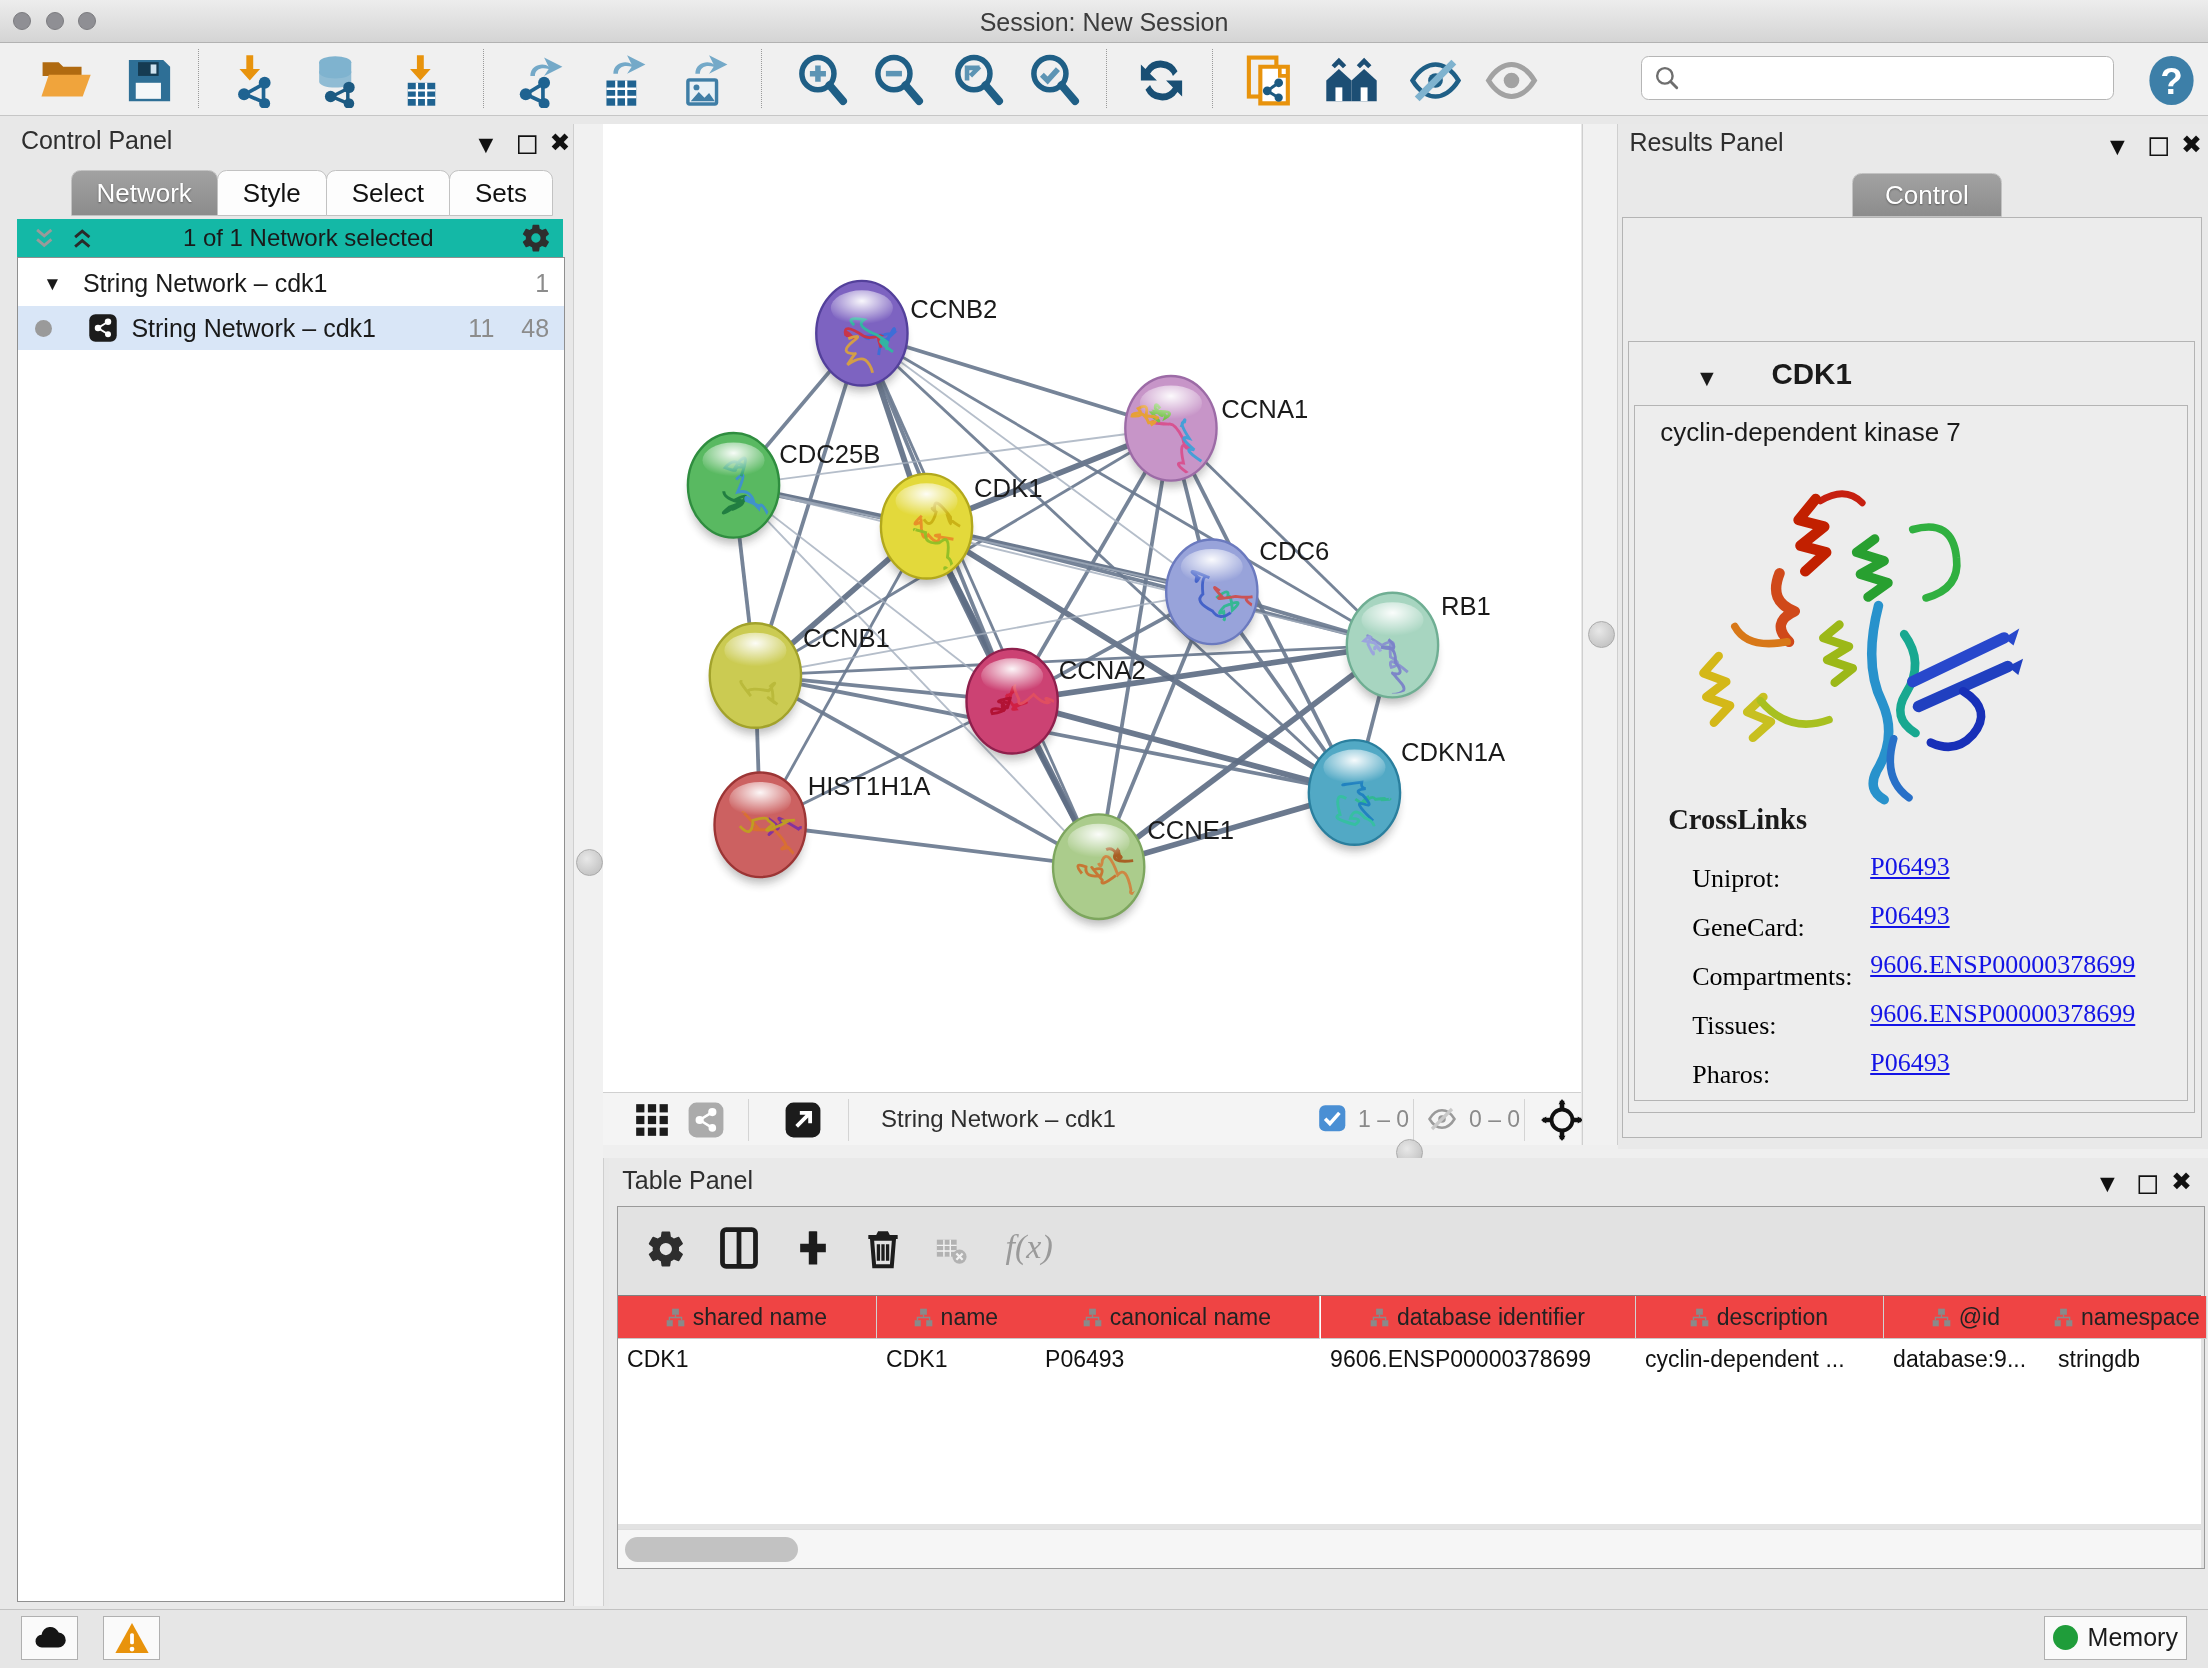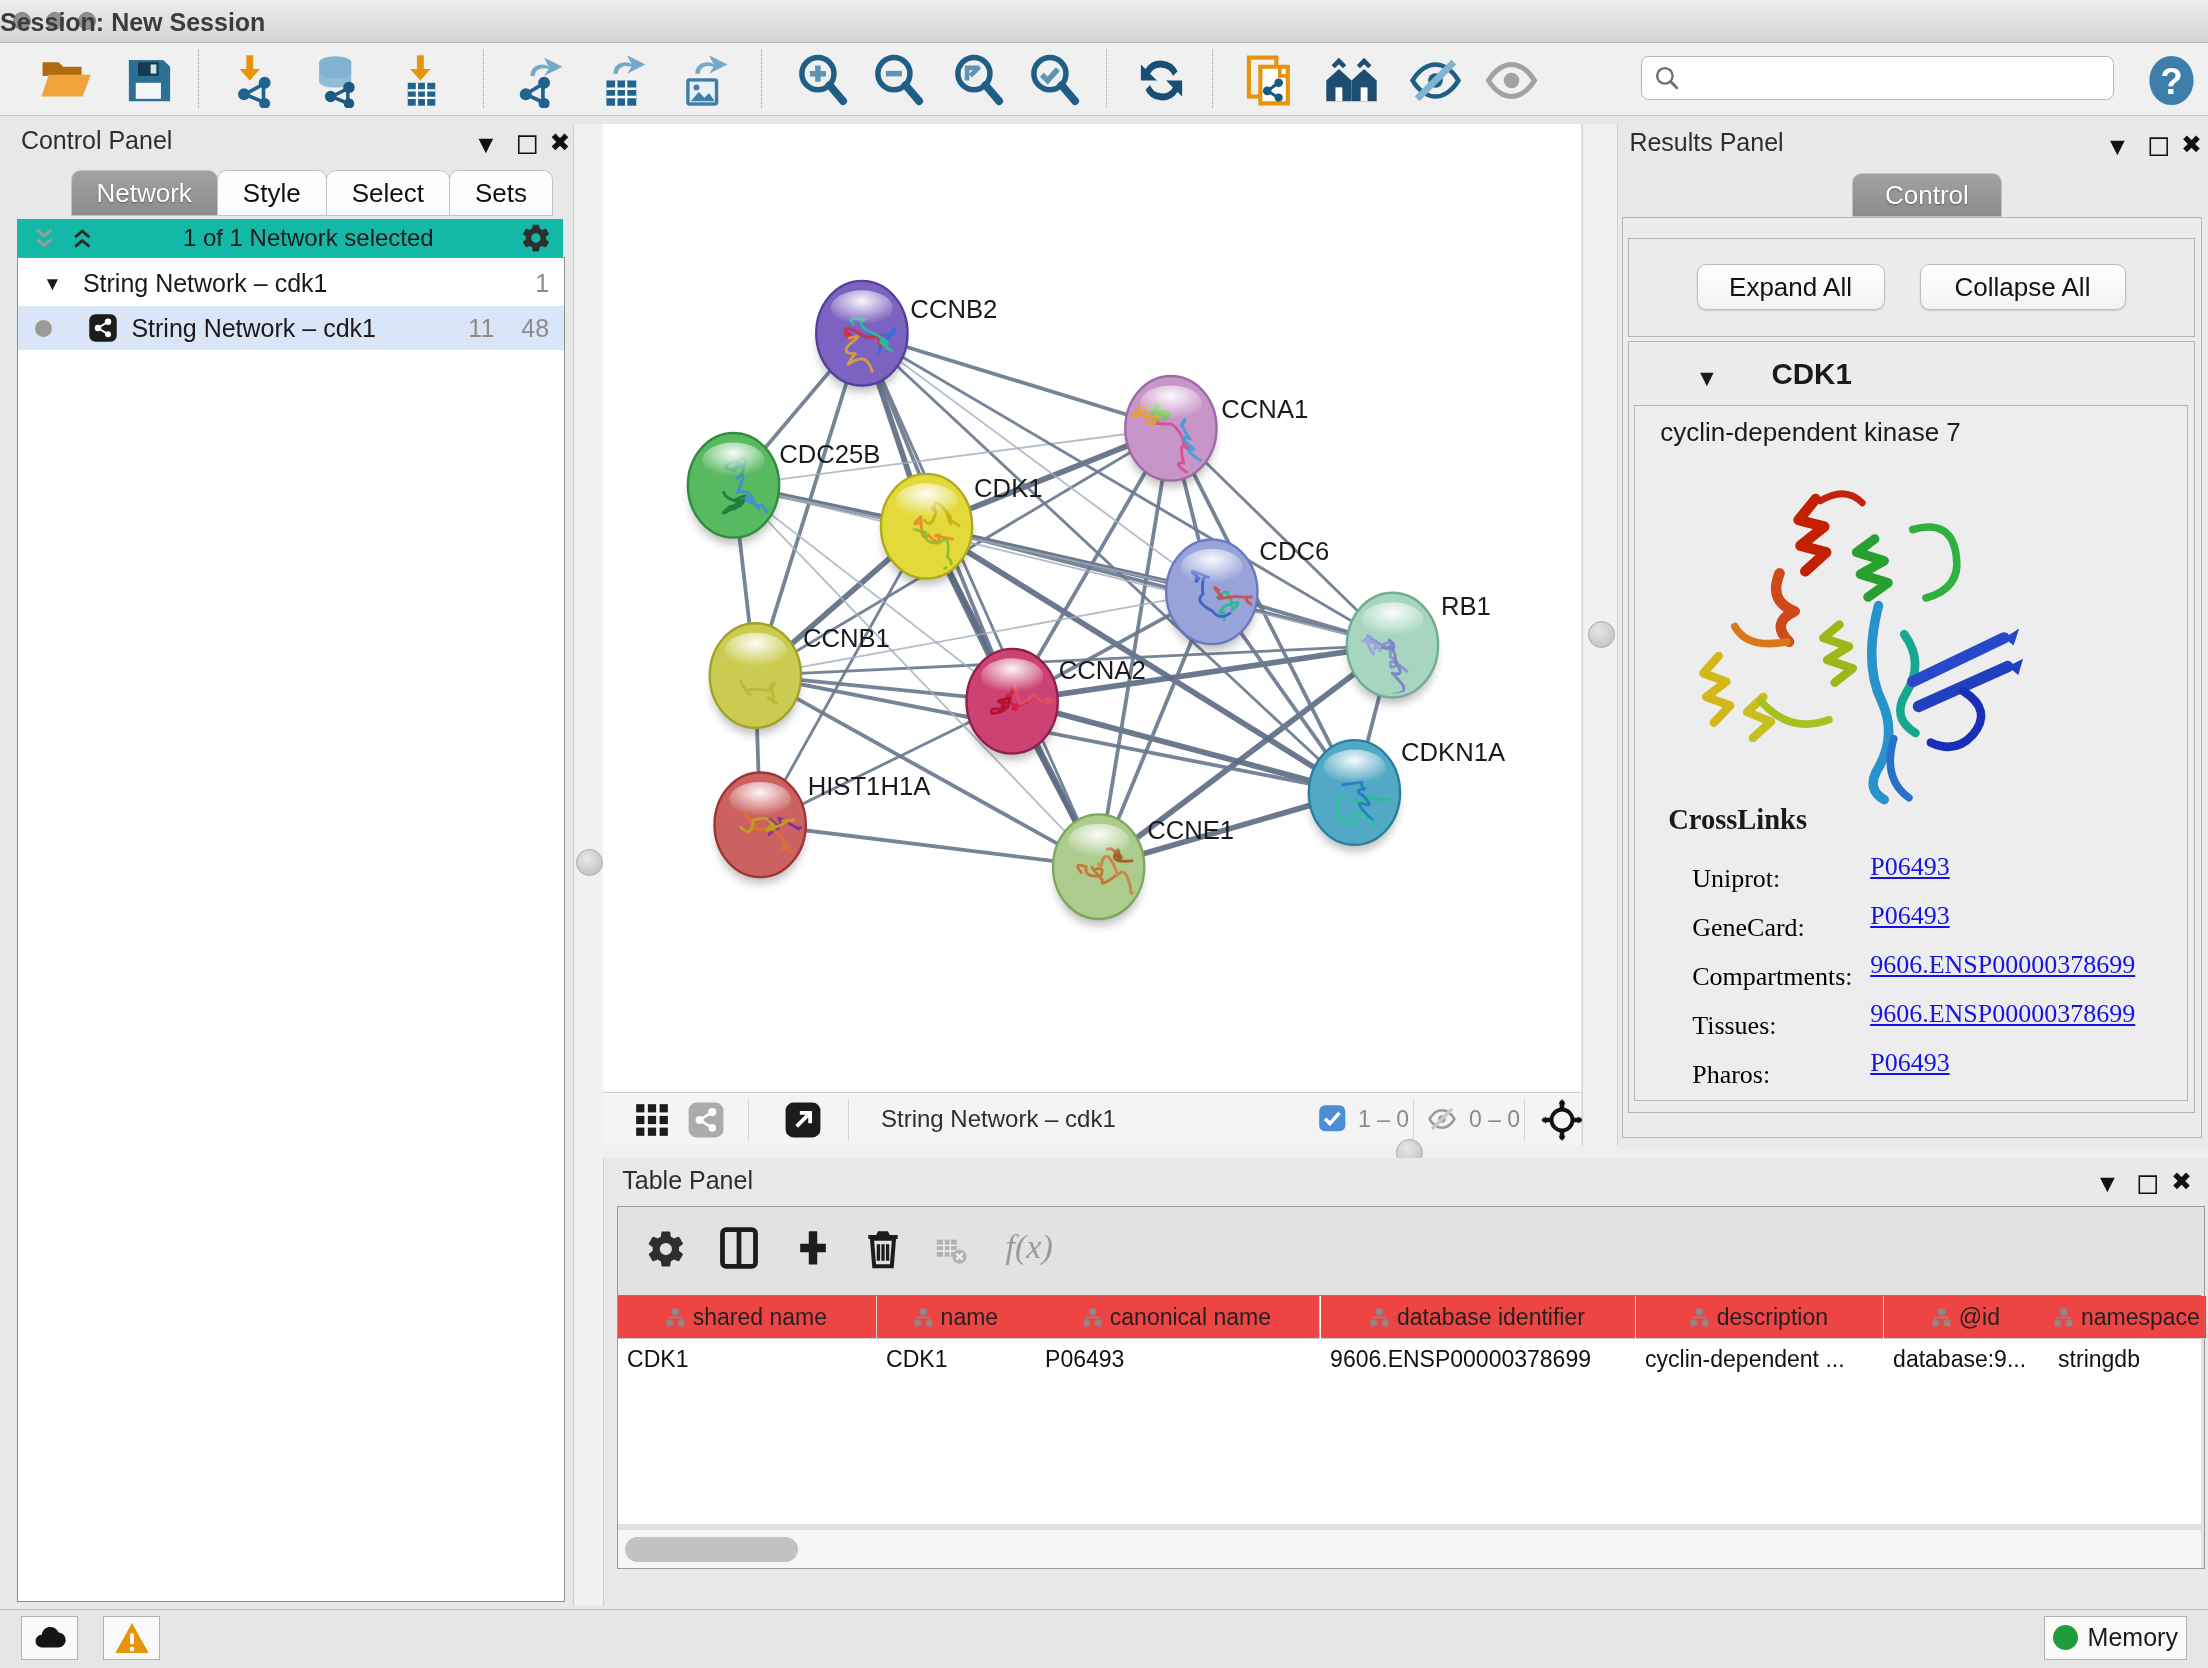--- a/index.html
+++ b/index.html
@@ -4,21 +4,21 @@
 <style>
   html,body{margin:0;padding:0;background:#d8d8d8;}
   #app{position:relative;width:2208px;height:1668px;background:#e8e8e8;overflow:hidden;
        font-family:"Liberation Sans","DejaVu Sans",sans-serif;color:#1a1a1a;}
   .abs{position:absolute;}
   
   .titlebar{position:absolute;left:0;top:0;width:2208px;height:42px;
     background:linear-gradient(#ededed,#d4d4d4);border-bottom:1px solid #b2b2b2;}
   .tl-dot{position:absolute;top:12.4px;width:16px;height:16px;border-radius:50%;
     background:#8f8f94;border:1px solid #7c7c80;}
-  .win-title{position:absolute;left:0;right:0;top:7.6px;text-align:left;font-size:25px;color:#3c3c3c;font-weight:bold;}
+  .win-title{position:absolute;left:0;right:0;top:7.6px;text-align:center;font-size:25px;color:#3c3c3c;}
   
   .toolbar{position:absolute;left:0;top:43px;width:2208px;height:72px;background:#f0f0f0;
     border-bottom:1px solid #c6c6c6;}
   .tbico{position:absolute;top:9.5px;width:55px;height:55px;cursor:pointer;}
   .tbsep{position:absolute;top:5.7px;height:59px;border-left:1.9px dotted #9a9a9a;}
   .searchbox{position:absolute;left:1641px;top:13.3px;width:471px;height:42px;background:#fff;
     border:1px solid #b5b5b5;border-radius:7.6px;display:flex;align-items:center;}
   .searchbox svg{margin:0 7.6px 0 11.4px;flex:0 0 auto;}
   .searchbox input{border:none;outline:none;flex:1;font-size:23px;background:transparent;height:36px;}
   
@@ -601,24 +601,20 @@
 
   <div id="results-panel">
     <div class="ptitle abs" style="left:11.4px;top:3.8px">Results Panel</div>
     <span class="pctl" style="left:487px;top:9.5px">▼</span>
     <span class="pctl" style="left:529px;top:5.7px;font-size:28.5px">◻</span>
     <span class="pctl" style="left:563px;top:7.6px">✖</span>
 
     <div class="rbox" style="left:3.8px;top:93px;width:578px;height:919px"></div>
     <div class="tab sel abs" style="left:234px;top:49px;padding:5.7px 32px">Control</div>
 
-    <div class="rbox" style="left:9.5px;top:114px;width:565px;height:97px">
-      <div class="btn" style="left:68px;top:25px;width:186px;height:44px;line-height:44px">Expand All</div>
-      <div class="btn" style="left:291px;top:25px;width:204px;height:44px;line-height:44px">Collapse All</div>
-    </div>
 
     <div class="rbox" style="left:9.5px;top:217px;width:565px;height:770px">
       <span class="abs" style="left:67px;top:23px;font-size:23px">▼</span>
       <div class="abs" style="left:143px;top:15px;font-size:29.5px;font-weight:bold">CDK1</div>
       <div class="rbox" style="left:5.7px;top:63px;width:552px;height:694px;background:#ededed">
         <div class="abs" style="left:25px;top:11.4px;font-size:26px">cyclin-dependent kinase 7</div>
 
         <svg class="abs" style="left:38px;top:55px" width="371" height="371" viewBox="0 0 390 390">
           <g fill="none" stroke-linecap="round" stroke-linejoin="round">
             <path d="M155,42 q26,-16 44,2" stroke="#c62010" stroke-width="7"></path>

